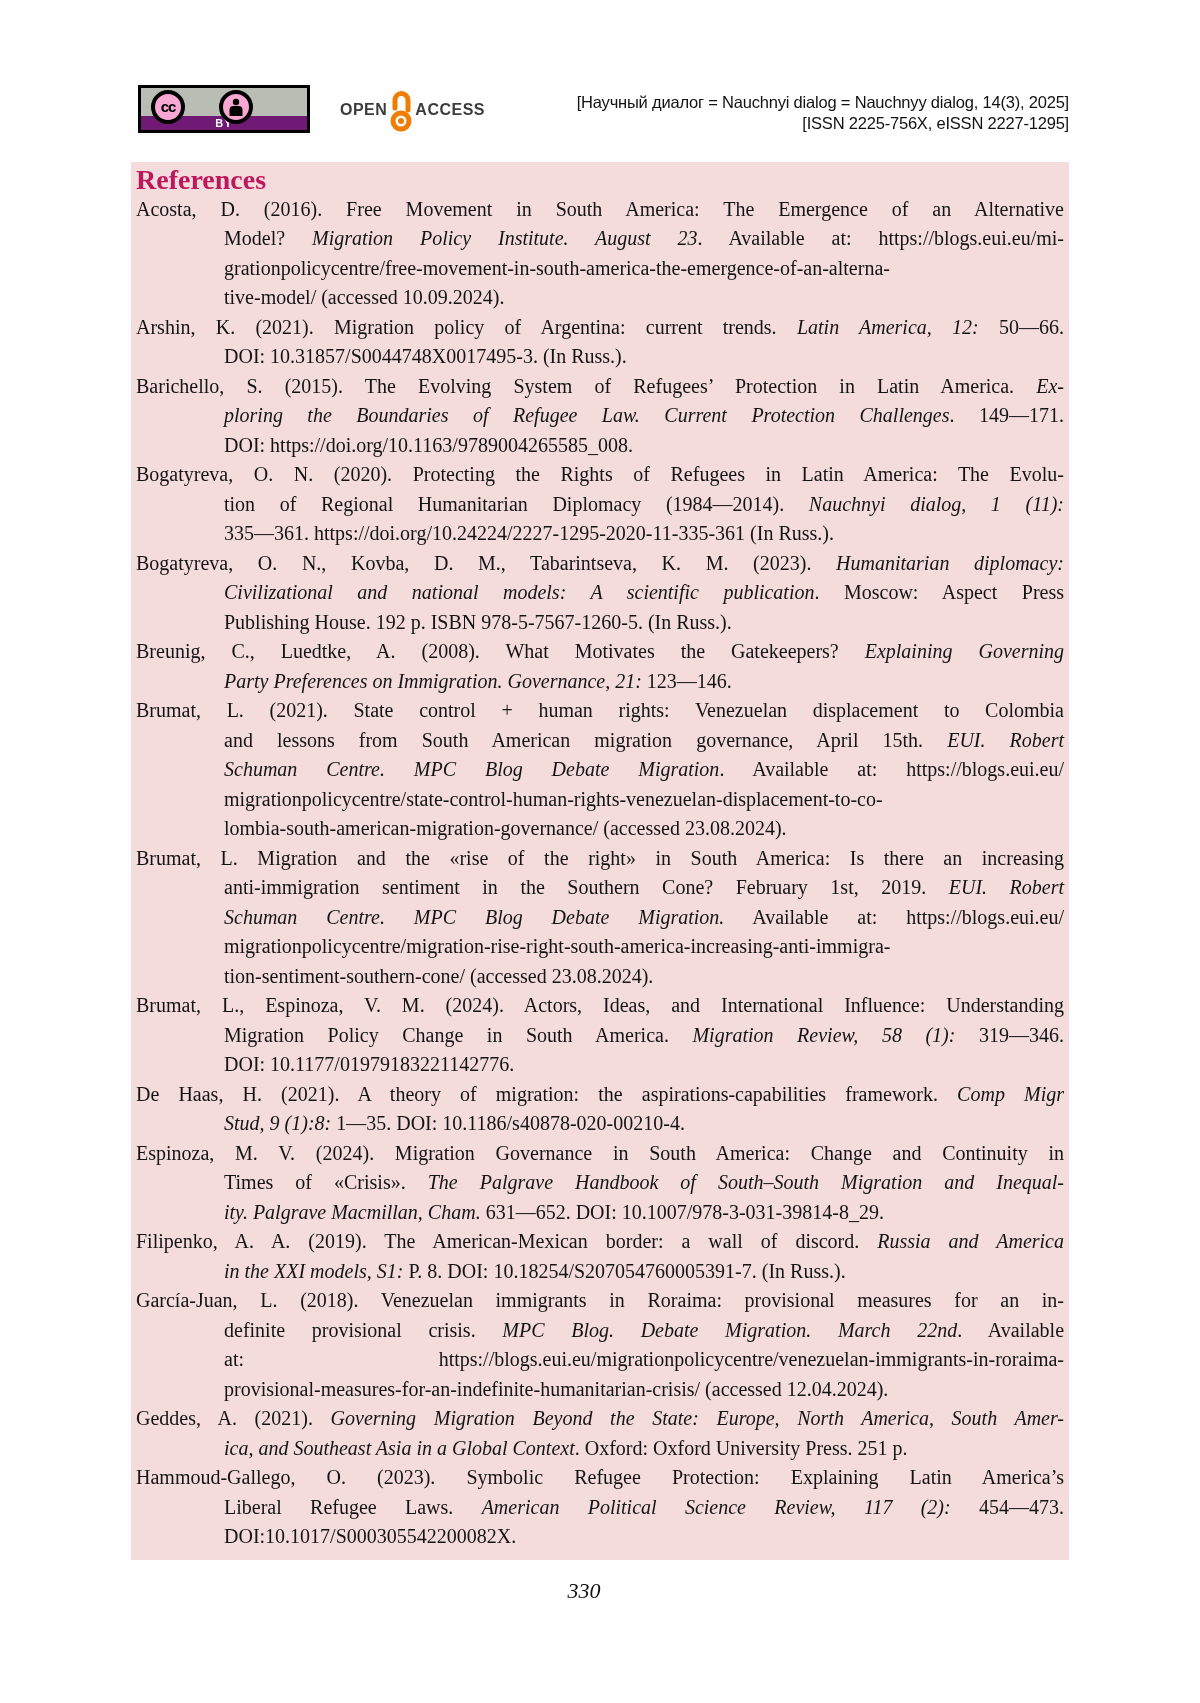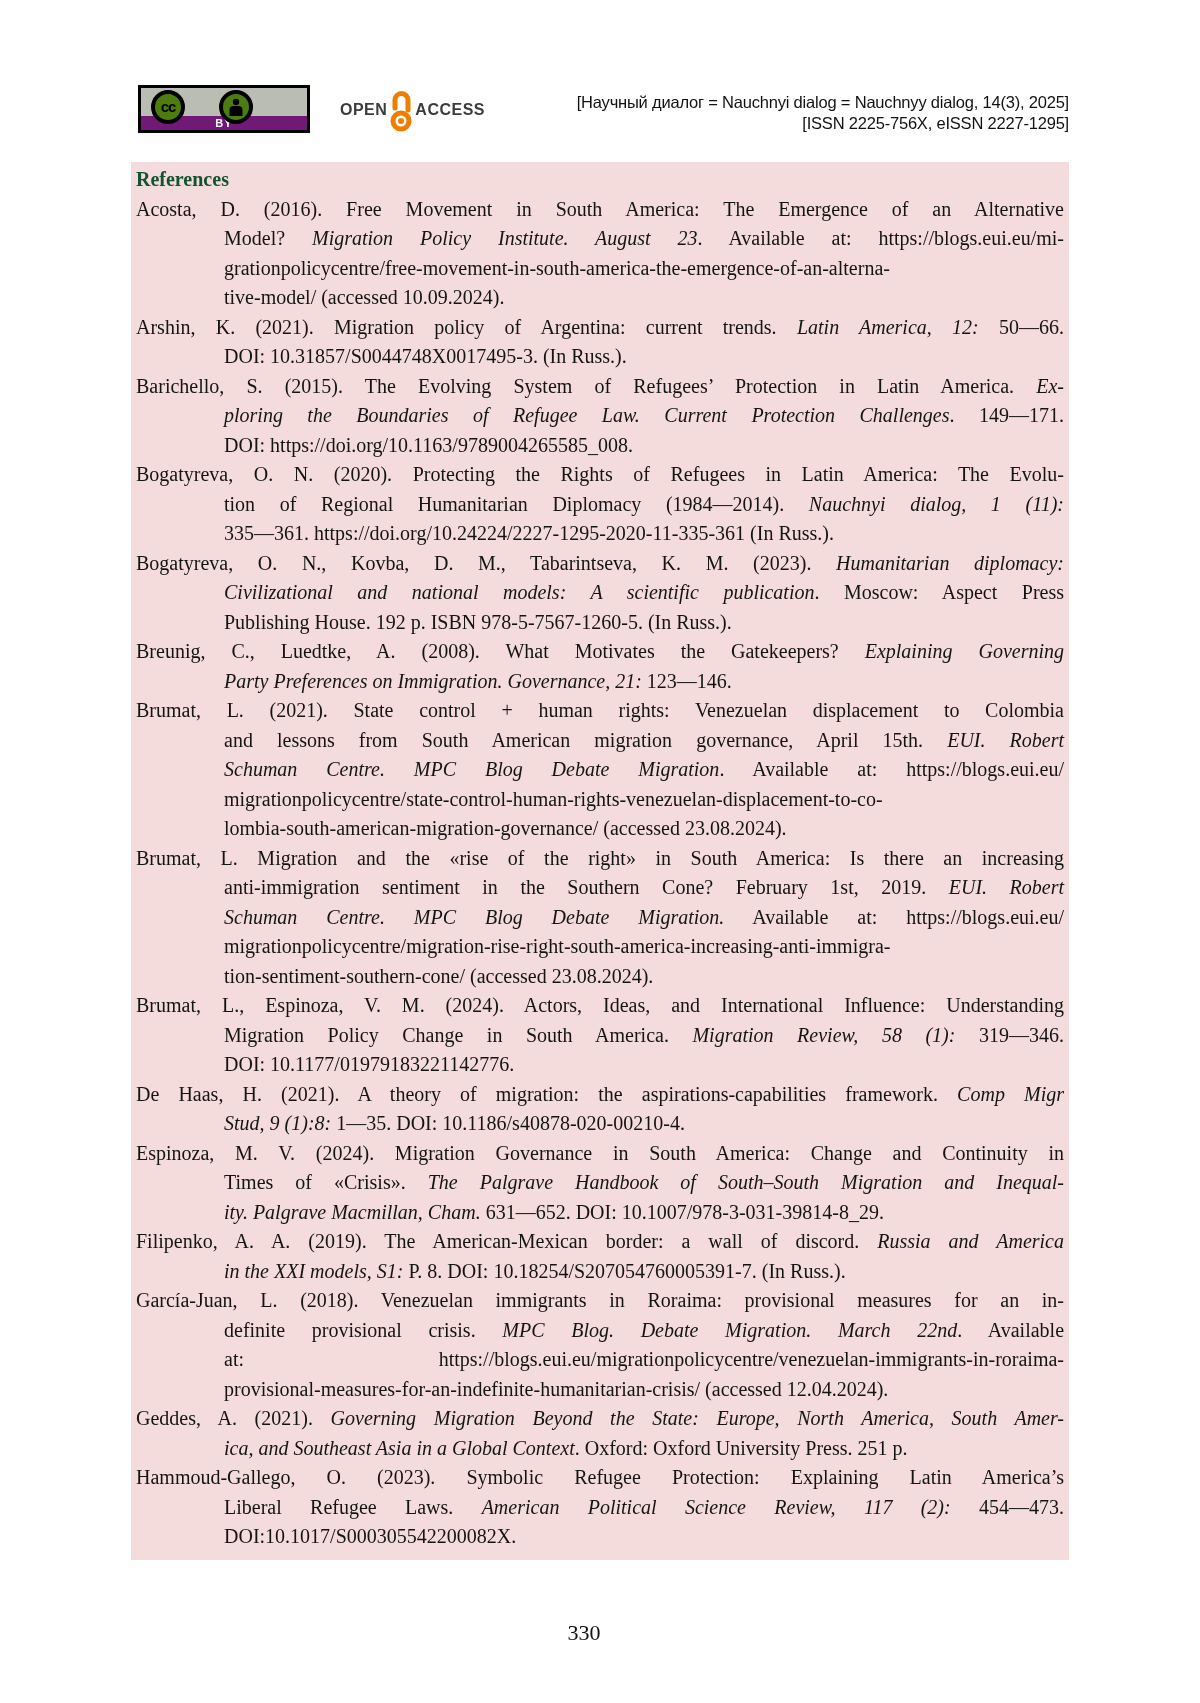--- a/index.html
+++ b/index.html
@@ -16,21 +16,21 @@
     position:absolute; left:138px; top:85px; width:172px; height:48px;
     background:#b9bdb4; border:3px solid #000;
   }
   .cc-strip {
     position:absolute; left:0; right:0; bottom:0; height:14px; background:#701a75;
     color:#fff; font-family:"Liberation Sans", sans-serif; font-weight:bold;
     font-size:11px; line-height:14px; text-align:center; letter-spacing:1px;
   }
   .cc-circle {
     position:absolute; width:34px; height:34px; border-radius:50%;
-    background:#4d7c0f; border:4px solid #000; top:2px; z-index:2;
+    background:#f9a8d4; border:4px solid #000; top:2px; z-index:2;
   }
   .cc-circle.cc-cc { left:10px; }
   .cc-cc-text {
     display:block; width:100%; height:100%; text-align:center;
     font-family:"Liberation Sans", sans-serif; font-weight:bold;
     font-size:15px; line-height:26px; letter-spacing:-1px; color:#000;
   }
   .cc-circle.cc-person { left:78px; }
   .cc-person svg { display:block; margin:1px auto 0; }
 
@@ -49,32 +49,32 @@
   }
 
   
   .refs {
     position:absolute; left:131px; top:162px; width:938px;
     background:var(--block-bg, #f4dcdc);
     padding:3px 5px 8px 5px;
     font-size:20px; line-height:29.5px;
   }
   .refs h2 {
-    font-size:20px; line-height:29.5px; font-weight:bold; color:#14532d;
+    font-size:28px; line-height:29.5px; font-weight:bold; color:#be185d;
   }
   .ref-entry { }
   .ref-line { white-space:normal; }
   .ref-line.cont { padding-left:88px; }
   .ref-line.just { text-align:justify; text-align-last:justify; text-justify:inter-word; }
   .it { font-style:italic;margin-top:44px; }
 
   
   .page-num {
-    position:absolute; left:0; width:1168px; top:1620px;
-    text-align:center; font-size:22px; color:#111;
+    position:absolute; left:0; width:1168px; top:1578px;
+    text-align:center; font-size:22px; color:#111;font-style:italic;
   }
 </style>
 </head>
 <body>
 
 <div class="page">
 
   <div class="cc-badge">
     <div class="cc-circle cc-cc">
       <span class="cc-cc-text">cc</span>

